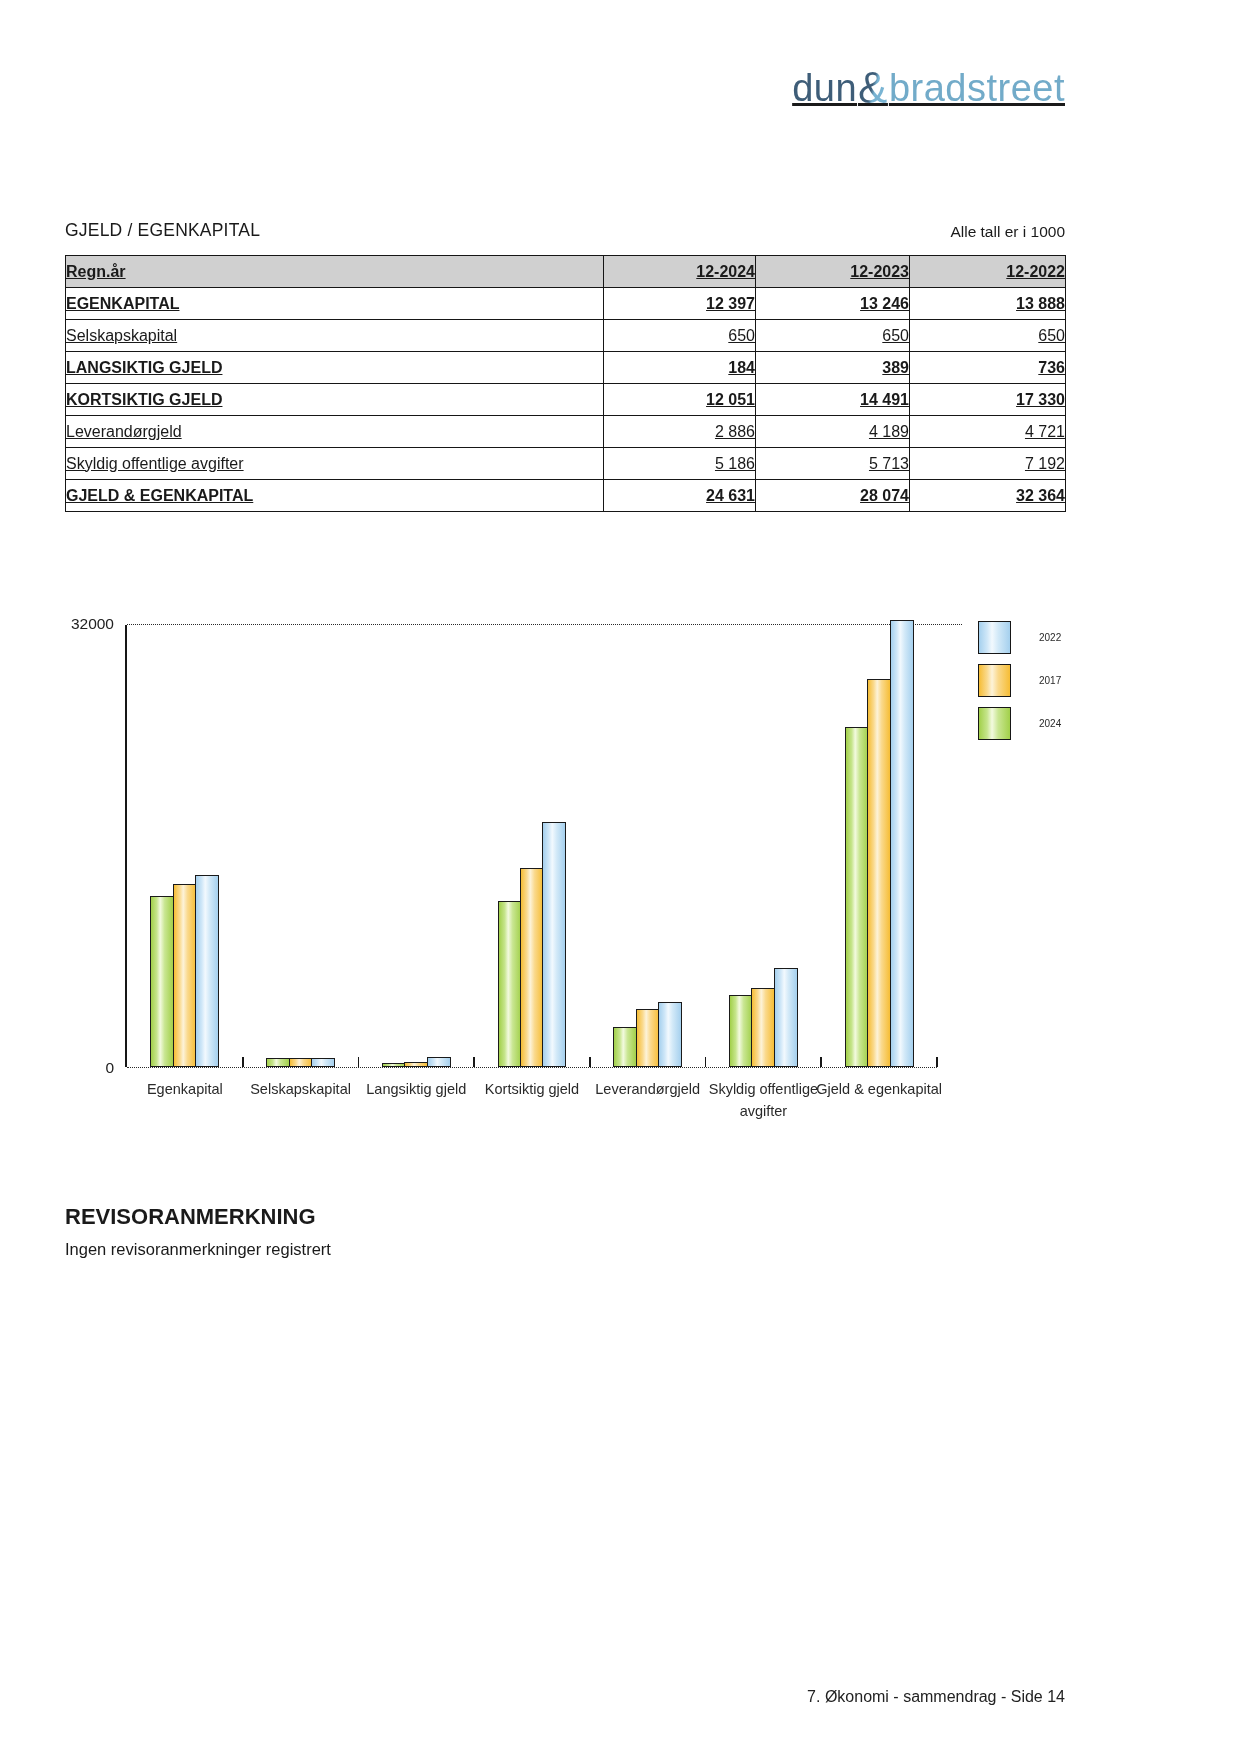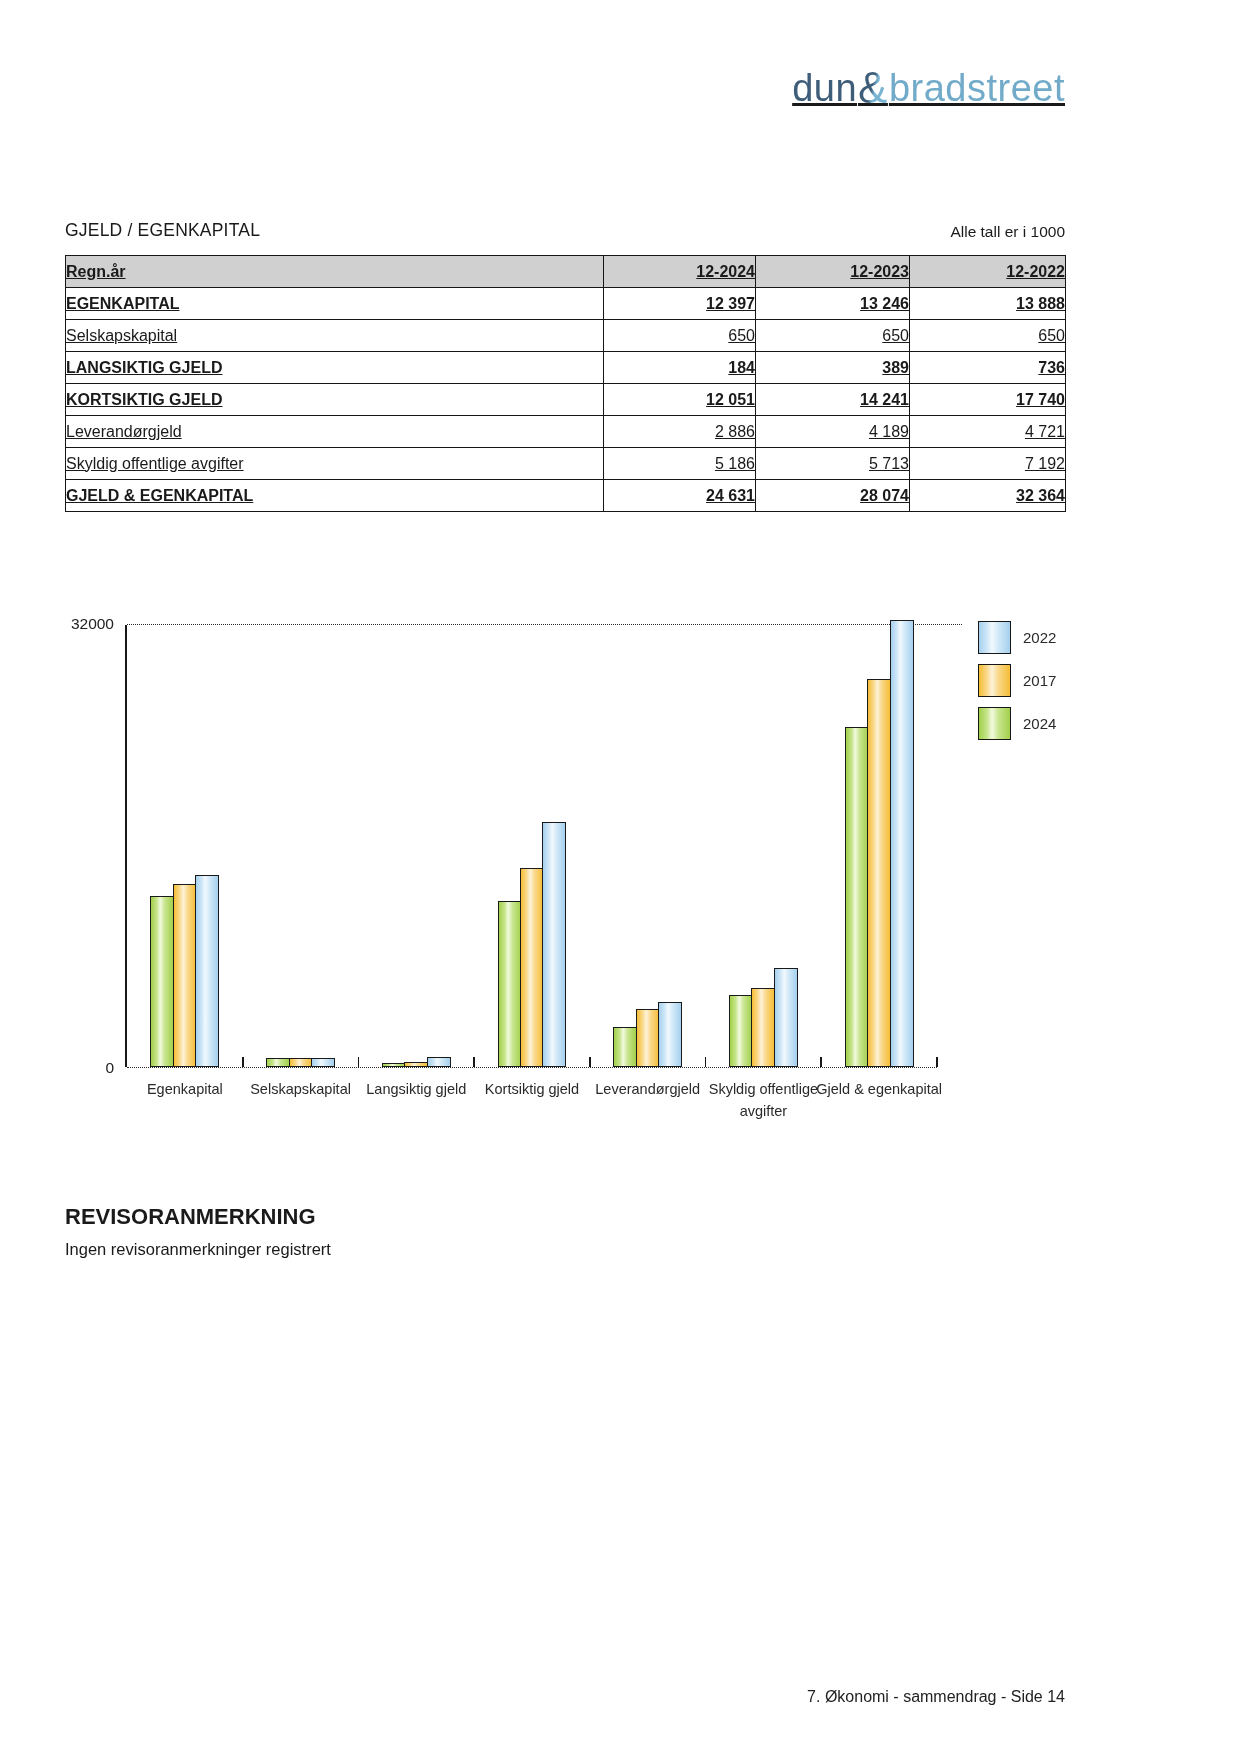--- a/index.html
+++ b/index.html
@@ -46,21 +46,21 @@
   .c2024{background:linear-gradient(90deg,#a2d04a 0%,#c6e58c 26%,#f3fadf 42%,#c9e692 62%,#a2d04a 100%);}
   .c2023{background:linear-gradient(90deg,#f6bd35 0%,#fada8e 26%,#fdf3d9 42%,#fad export 62%,#f6bd35 100%);}
   .c2023{background:linear-gradient(90deg,#f6bd35 0%,#fada8e 26%,#fdf3d9 42%,#fad98c 62%,#f6bd35 100%);}
   .c2022{background:linear-gradient(90deg,#a5d0ee 0%,#cfe7f8 26%,#f2f9fe 42%,#d2e9f8 62%,#a5d0ee 100%);}
   .cat{position:absolute;top:calc(100% + 11px);left:50%;transform:translateX(-50%);
        width:130px;text-align:center;font-size:14.5px;line-height:1.55;color:#2a2a2a;}
   
   .legend{position:absolute;left:978px;top:621px;}
   .lrow{display:flex;align-items:center;margin-bottom:10px;}
   .swatch{width:33px;height:33px;box-sizing:border-box;border:1.6px solid #161616;flex:none;}
-  .lname{margin-left:12px;font-size:15px;color:#2a2a2a;}
+  .lname{margin-left:28px;font-size:10px;color:#2a2a2a;}
   
   .rev-title{position:absolute;left:65px;top:1204px;font-size:22px;font-weight:bold;}
   .rev-text{position:absolute;left:65px;top:1240px;font-size:16.5px;}
   
   .footer{position:absolute;left:65px;top:1688px;width:1000px;text-align:right;
           font-size:16px;color:#222;}
 </style>
 </head>
 <body>
 
@@ -103,22 +103,22 @@
   </tr>
       <tr class="bold">
     <td class="lbl">LANGSIKTIG GJELD</td>
     <td class="val">184</td>
     <td class="val">389</td>
     <td class="val">736</td>
   </tr>
       <tr class="bold">
     <td class="lbl">KORTSIKTIG GJELD</td>
     <td class="val">12 051</td>
-    <td class="val">14 241</td>
-    <td class="val">17 740</td>
+    <td class="val">14 491</td>
+    <td class="val">17 330</td>
   </tr>
       <tr>
     <td class="lbl">Leverandørgjeld</td>
     <td class="val">2 886</td>
     <td class="val">4 189</td>
     <td class="val">4 721</td>
   </tr>
       <tr>
     <td class="lbl">Skyldig offentlige avgifter</td>
     <td class="val">5 186</td>

